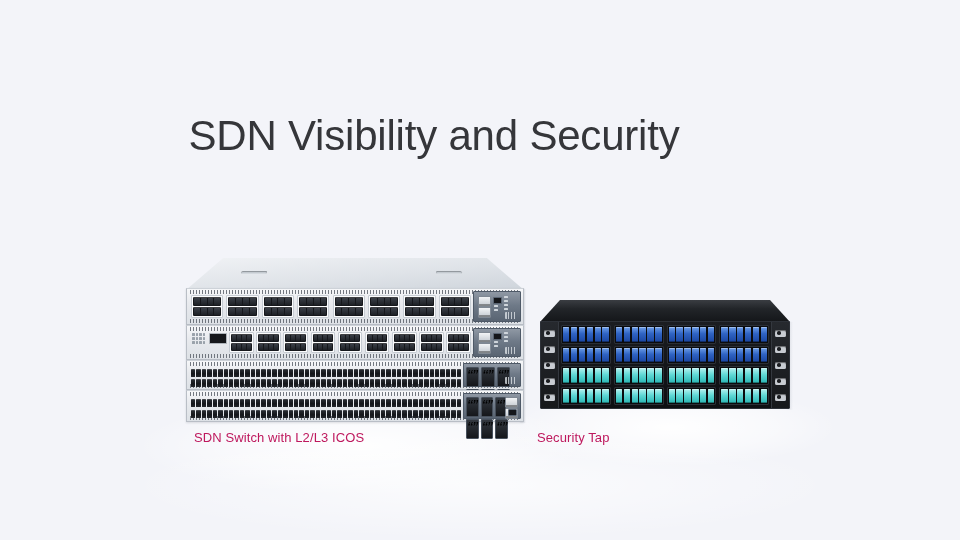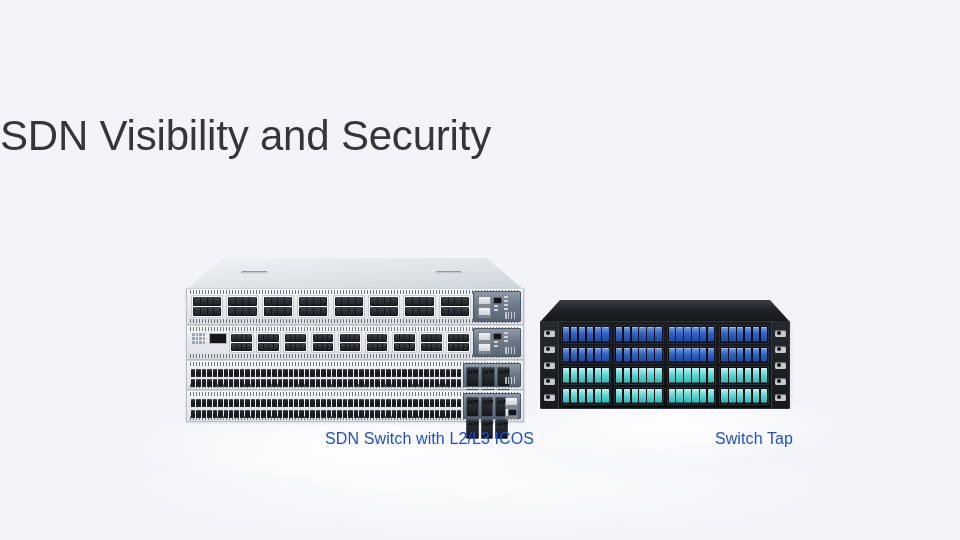--- a/index.html
+++ b/index.html
@@ -6,33 +6,33 @@
   body{
     width:960px;height:540px;overflow:hidden;
     background:#f3f4f9;
     font-family:"Liberation Sans","DejaVu Sans",sans-serif;
     position:relative;
   }
   .stage{position:absolute;inset:0;}
 
   
   .headline{
-    position:absolute;top:84px;left:0;width:802px;text-align:left;
+    position:absolute;top:84px;left:0;width:802px;text-align:center;
     font-size:42px;font-weight:400;letter-spacing:-0.2px;
-    color:#35363a;line-height:1.15;
+    color:#35363a;line-height:1.15;padding-left:33px;
   }
   .subline{
     position:absolute;top:150px;left:0;width:960px;text-align:center;
     font-size:15.5px;font-weight:400;color:#8d9097;line-height:1.85;
   }
   .subline span{display:block;}
 
   
   .caption{
-    position:absolute;text-align:right;font-size:16px;color:#1d4ed8;
+    position:absolute;text-align:left;font-size:13px;color:#be185d;
     letter-spacing:.1px;white-space:nowrap;
   }
   #cap-switch{top:430px;left:194px;width:340px;}
   #cap-tap{top:430px;left:537px;width:256px;}
 
   
   .floorglow{
     position:absolute;border-radius:50%;
     background:radial-gradient(ellipse at center, rgba(255,255,255,.95) 0%, rgba(255,255,255,.45) 45%, rgba(255,255,255,0) 72%);
     pointer-events:none;
@@ -941,15 +941,15 @@
         <div class="hole"></div>
         <div class="hole"></div>
         <div class="hole"></div>
         <div class="hole"></div>
         <div class="hole"></div>
       </div>
     </div>
   </div>
 
   <div class="caption" id="cap-switch">SDN Switch with L2/L3 ICOS</div>
-  <div class="caption" id="cap-tap">Switch Tap</div>
+  <div class="caption" id="cap-tap">Security Tap</div>
 
 </div>
 
 </body></html>

